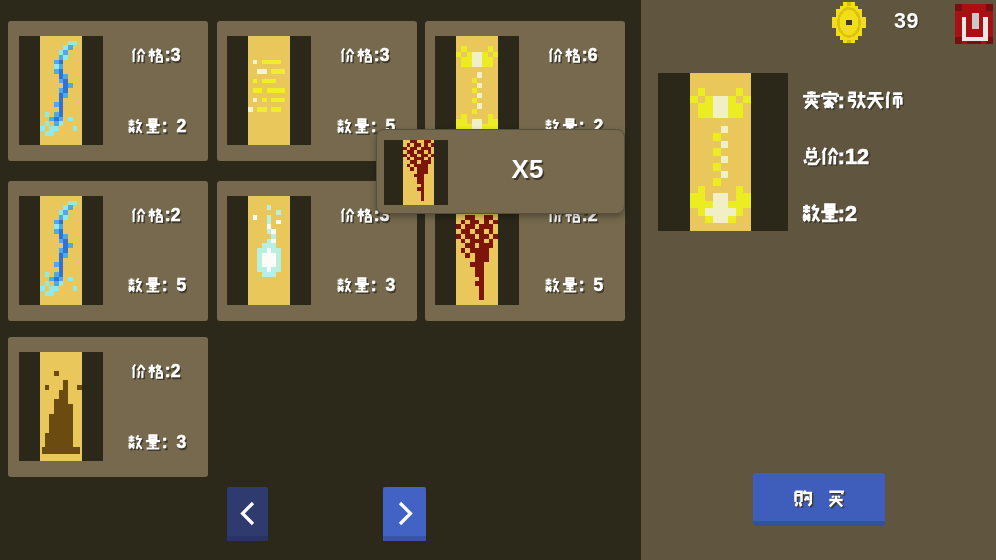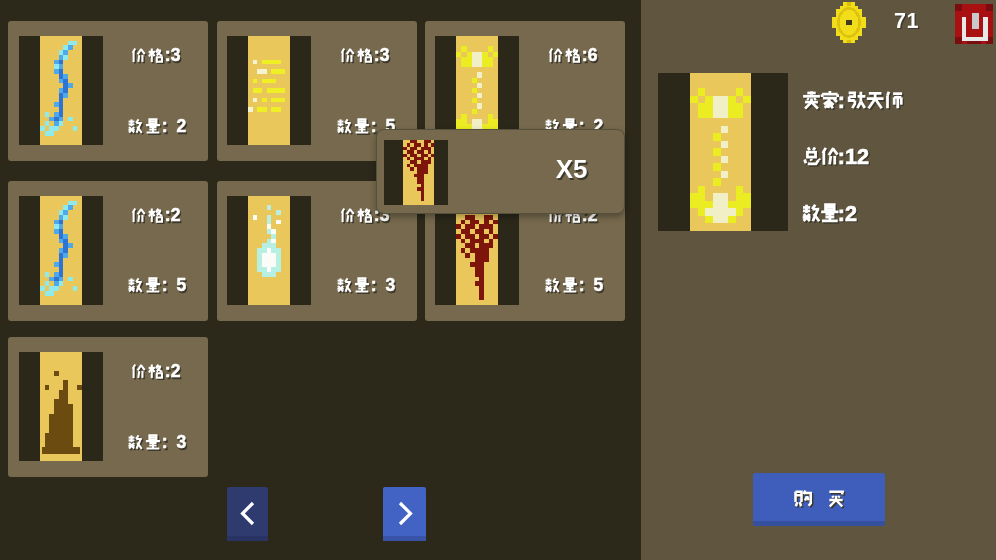--- a/index.html
+++ b/index.html
@@ -645,21 +645,21 @@
     <rect x="1" y="7" width="7" height="1" fill="#f2dd1a"></rect>
     <rect x="1" y="8" width="7" height="1" fill="#f2dd1a"></rect>
     <rect x="2" y="9" width="5" height="1" fill="#f2dd1a"></rect>
     <rect x="3" y="10" width="3" height="1" fill="#f2dd1a"></rect>
     <ellipse cx="4.5" cy="5.5" rx="2.8" ry="3.7" fill="none" stroke="#ddc30e" stroke-width="0.7"></ellipse>
     <rect x="3.8" y="4.8" width="1.4" height="1.4" fill="#403a1e"></rect>
     <rect x="4" y="0.2" width="1" height="0.8" fill="#d9be06"></rect>
     <rect x="4" y="10" width="1" height="0.8" fill="#d9be06"></rect>
   </svg>
 
-<div class="abs" style="left:894px;top:9px;width:40px;height:22px;color:#fff;font:bold 21.5px 'Liberation Sans',sans-serif;letter-spacing:0.5px;text-shadow:1.4px 1.4px 0 #3c382b">71</div>
+<div class="abs" style="left:894px;top:9px;width:40px;height:22px;color:#fff;font:bold 21.5px 'Liberation Sans',sans-serif;letter-spacing:0.5px;text-shadow:1.4px 1.4px 0 #3c382b">39</div>
 <svg class="abs" style="left:955px;top:4px;width:38px;height:40px" viewBox="0 0 38 40" shape-rendering="crispEdges">
     <rect width="38" height="40" fill="#a91012"></rect>
     <rect x="0" y="0" width="7" height="7" fill="#7a0d0f"></rect>
     <rect x="31" y="0" width="7" height="7" fill="#7a0d0f"></rect>
     <rect x="0" y="33" width="7" height="7" fill="#7a0d0f"></rect>
     <rect x="31" y="33" width="7" height="7" fill="#7a0d0f"></rect>
     <rect x="12" y="34" width="14" height="6" fill="#7a0d0f"></rect>
     <rect x="16.7" y="9" width="7.6" height="16" fill="#c9c9c9"></rect>
     <path d="M9,13 V35 H30.5 V13" fill="none" stroke="#e8e8e8" stroke-width="4.6"></path>
   </svg>
@@ -745,13 +745,13 @@
 <div class="abs" style="left:375.5px;top:128.5px;width:247px;height:83.5px;background:#76694d;border-radius:8px;border:1px solid #55503c;box-shadow:0 3px 6px rgba(0,0,0,0.3);z-index:5">
 
 <div class="abs" style="left:7px;top:10.5px;width:64.5px;height:64.5px;background:#2b281a"></div>
 
 <div class="abs" style="left:26px;top:10.5px;width:31.5px;height:64.5px;background:#e9c75b"></div>
 
 <svg class="abs" style="left:26.0px;top:10.5px;width:31.5px;height:61.0px" shape-rendering="crispEdges">
       <use href="#itEs" width="31.5" height="61.0"></use>
     </svg>
 
-<div class="abs" style="left:91px;top:24px;width:120px;height:36px;text-align:right;color:#fff;font:bold 26px 'Liberation Sans',sans-serif;text-shadow:1.6px 1.6px 0 #3c382b">X5</div>
+<div class="abs" style="left:91px;top:24px;width:120px;height:36px;text-align:center;color:#fff;font:bold 26px 'Liberation Sans',sans-serif;text-shadow:1.6px 1.6px 0 #3c382b">X5</div>
 </div>
 </body></html>

